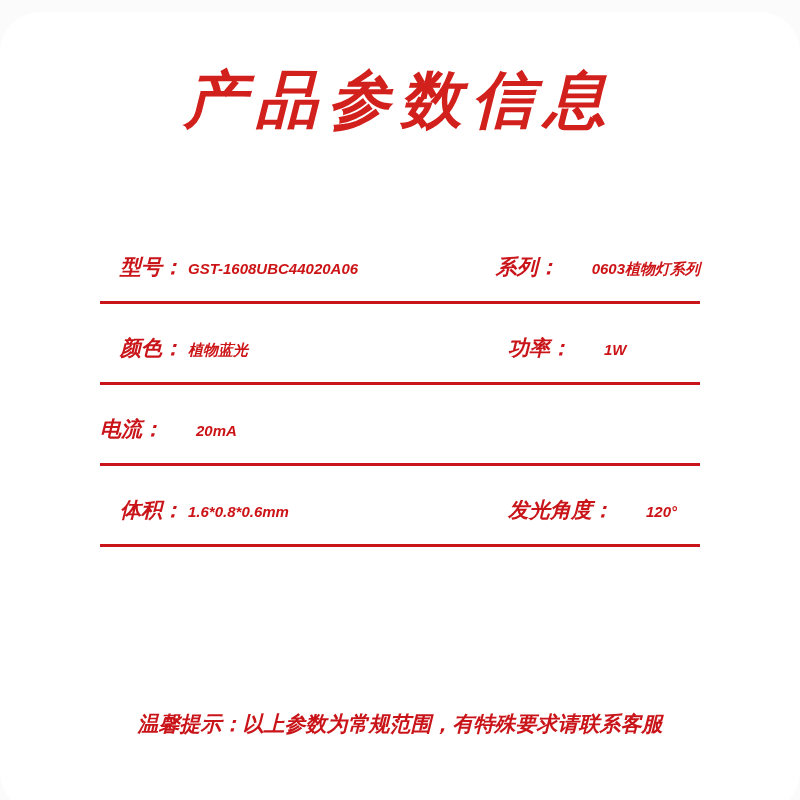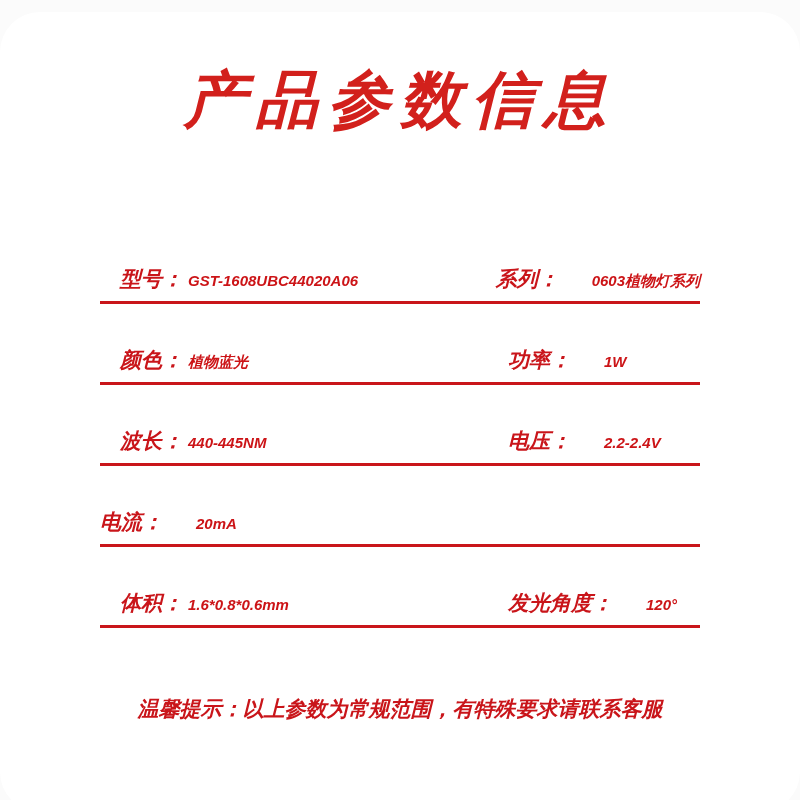--- a/index.html
+++ b/index.html
@@ -35,21 +35,21 @@
     top: 211px;
     left: 100px;
     width: 600px;
   }
   .spec-row {
     box-sizing: border-box;
     height: 81px;
     display: flex;
     align-items: flex-end;
     border-bottom: 3px solid #C9151A;
-    padding-bottom: 8px;
+    padding-bottom: 20px;
   }
   .spec-cell {
     box-sizing: border-box;
     display: flex;
     align-items: baseline;
     white-space: nowrap;
   }
   .spec-cell.left {
     width: 408px;
     padding-left: 20px;
@@ -64,21 +64,21 @@
     color: #C9151A;
   }
   .spec-value {
     font-size: 15px;
     font-weight: bold;
     color: #CC1417;
     margin-left: 5px;
   }
   .note {
     position: absolute;
-    top: 683px;
+    top: 698px;
     left: 0;
     width: 100%;
     text-align: center;
     font-size: 21px;
     font-weight: bold;
     color: #C9151A;
     white-space: nowrap;
   }
 </style>
 </head>
@@ -105,30 +105,20 @@
       <div class="spec-cell left">
         <span class="spec-label">颜色：</span>
         <span class="spec-value">植物蓝光</span>
       </div>
       <div class="spec-cell right">
         <span class="spec-label">功率：</span>
         <span class="spec-value">1W</span>
       </div>
     </div>
 
-    <div class="spec-row">
-      <div class="spec-cell left">
-        <span class="spec-label">波长：</span>
-        <span class="spec-value">440-445NM</span>
-      </div>
-      <div class="spec-cell right">
-        <span class="spec-label">电压：</span>
-        <span class="spec-value">2.2-2.4V</span>
-      </div>
-    </div>
 
     <div class="spec-row">
       <div class="spec-cell right">
         <span class="spec-label">电流：</span>
         <span class="spec-value">20mA</span>
       </div>
     </div>
 
     <div class="spec-row">
       <div class="spec-cell left">

